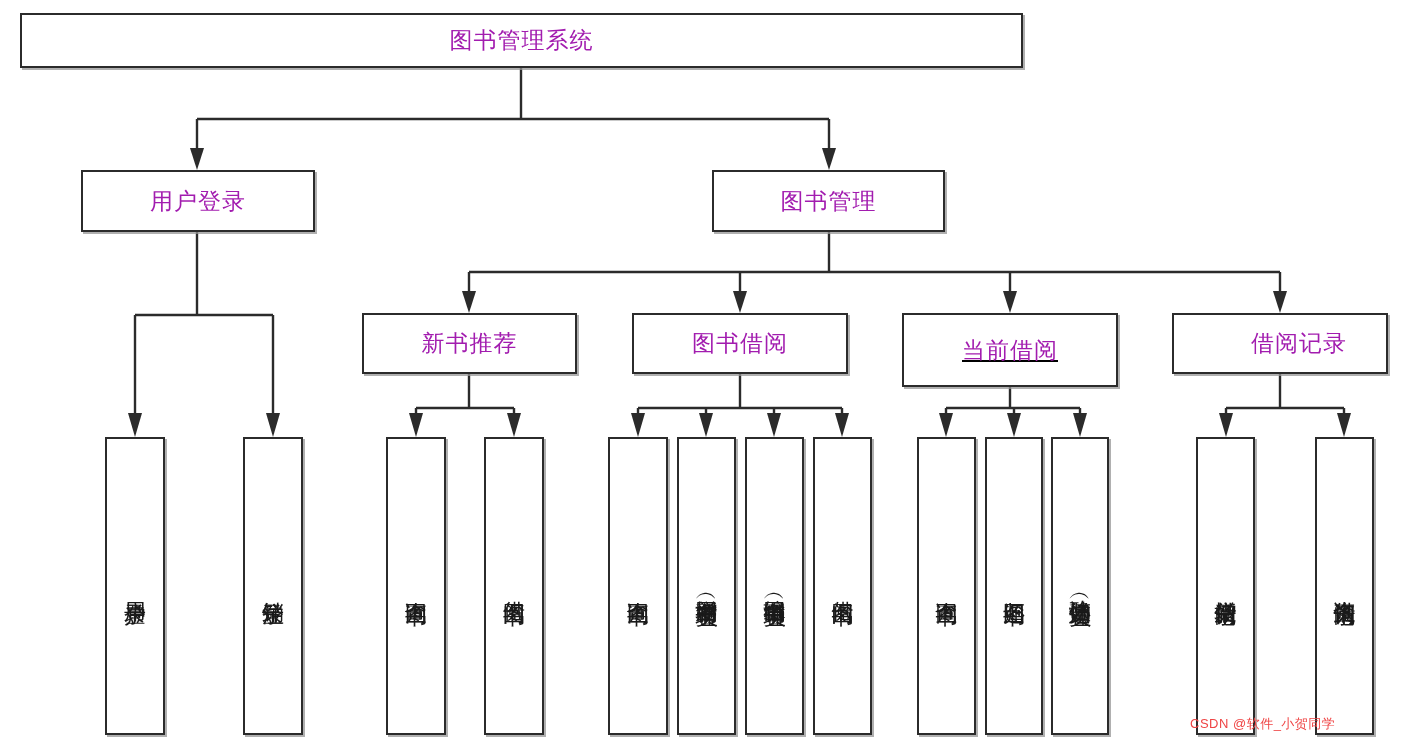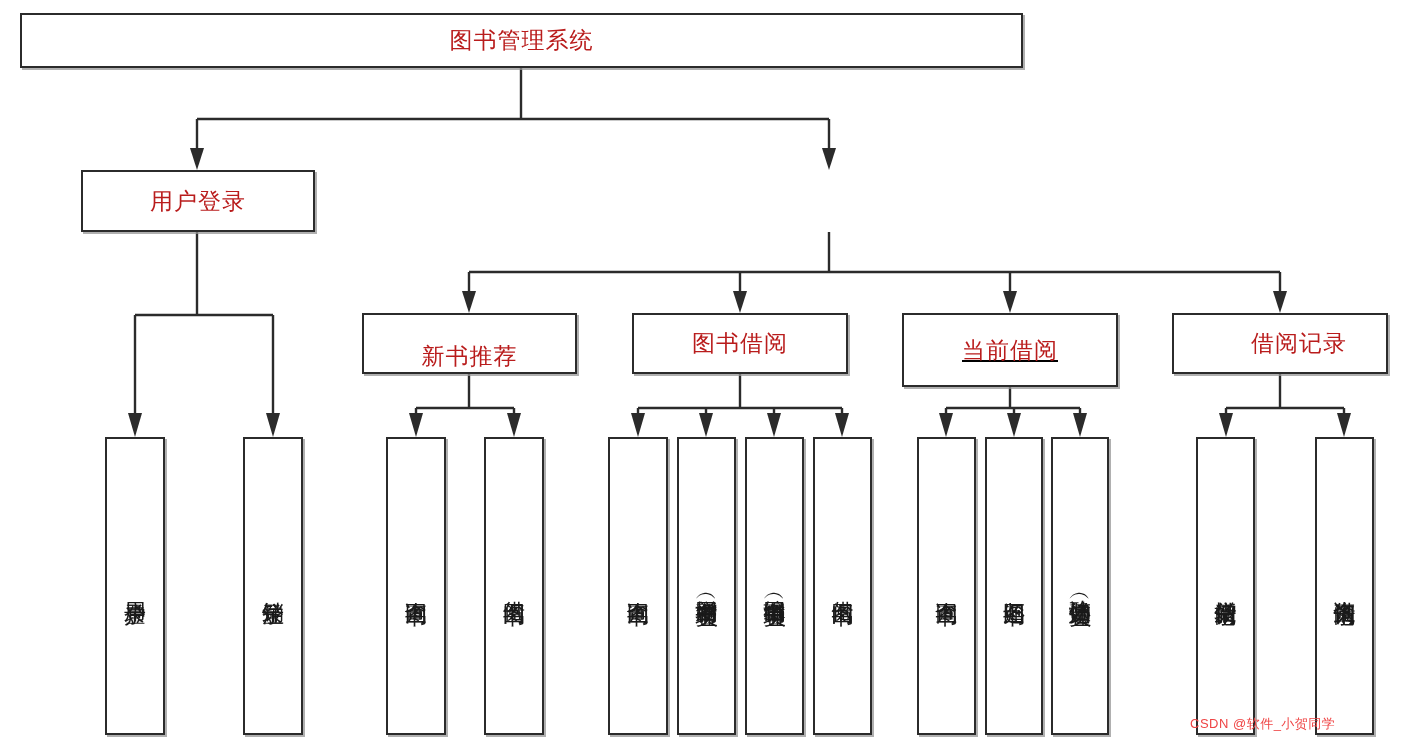--- a/index.html
+++ b/index.html
@@ -73,21 +73,21 @@
     background: #ffffff;
     border: 2.2px solid #2b2b2b;
     box-shadow: 2px 2px 0 0 rgba(150,150,150,0.75);
     display: flex;
     align-items: center;
     justify-content: center;
   }
   .hnode-label {
     font-family: "Liberation Sans", "DejaVu Sans", sans-serif;
     font-size: 23px;
-    color: #b91c1c;
+    color: #a21caf;
     letter-spacing: 1px;
     white-space: nowrap;
   }
 </style>
 </head>
 <body>
 
 <div id="diagram-root">
 
   <svg id="flow-svg" viewBox="0 0 1405 747">
@@ -171,22 +171,25 @@
   </svg>
 
   <div class="hnode" style="left:20px; top:13px; width:1003px; height:55px;">
     <span class="hnode-label">图书管理系统</span>
   </div>
 
   <div class="hnode" style="left:81px; top:170px; width:234px; height:62px;">
     <span class="hnode-label">用户登录</span>
   </div>
 
-
-  <div class="hnode" style="left:362px; top:313px; width:215px; height:61px;align-items:flex-end;">
+  <div class="hnode" style="left:712px; top:170px; width:233px; height:62px;">
+    <span class="hnode-label">图书管理</span>
+  </div>
+
+  <div class="hnode" style="left:362px; top:313px; width:215px; height:61px;">
     <span class="hnode-label">新书推荐</span>
   </div>
 
   <div class="hnode" style="left:632px; top:313px; width:216px; height:61px;align-items:center;">
     <span class="hnode-label">图书借阅</span>
   </div>
 
   <div class="hnode" style="left:902px; top:313px; width:216px; height:74px;text-decoration:underline;">
     <span class="hnode-label">当前借阅</span>
   </div>

